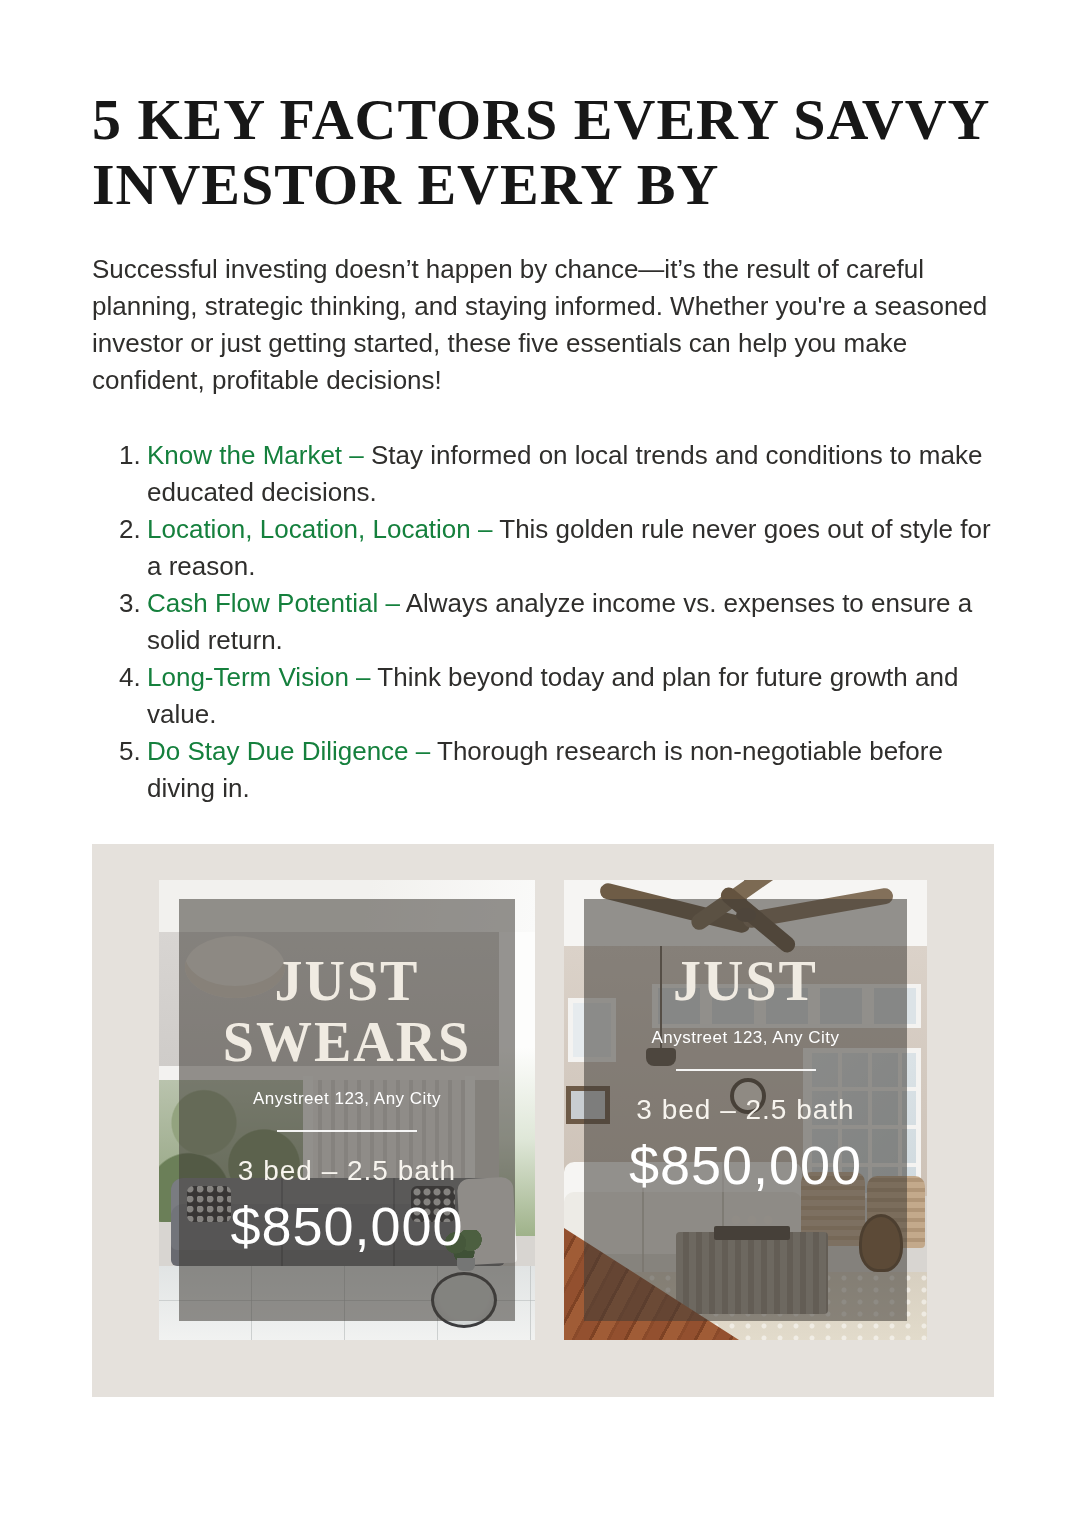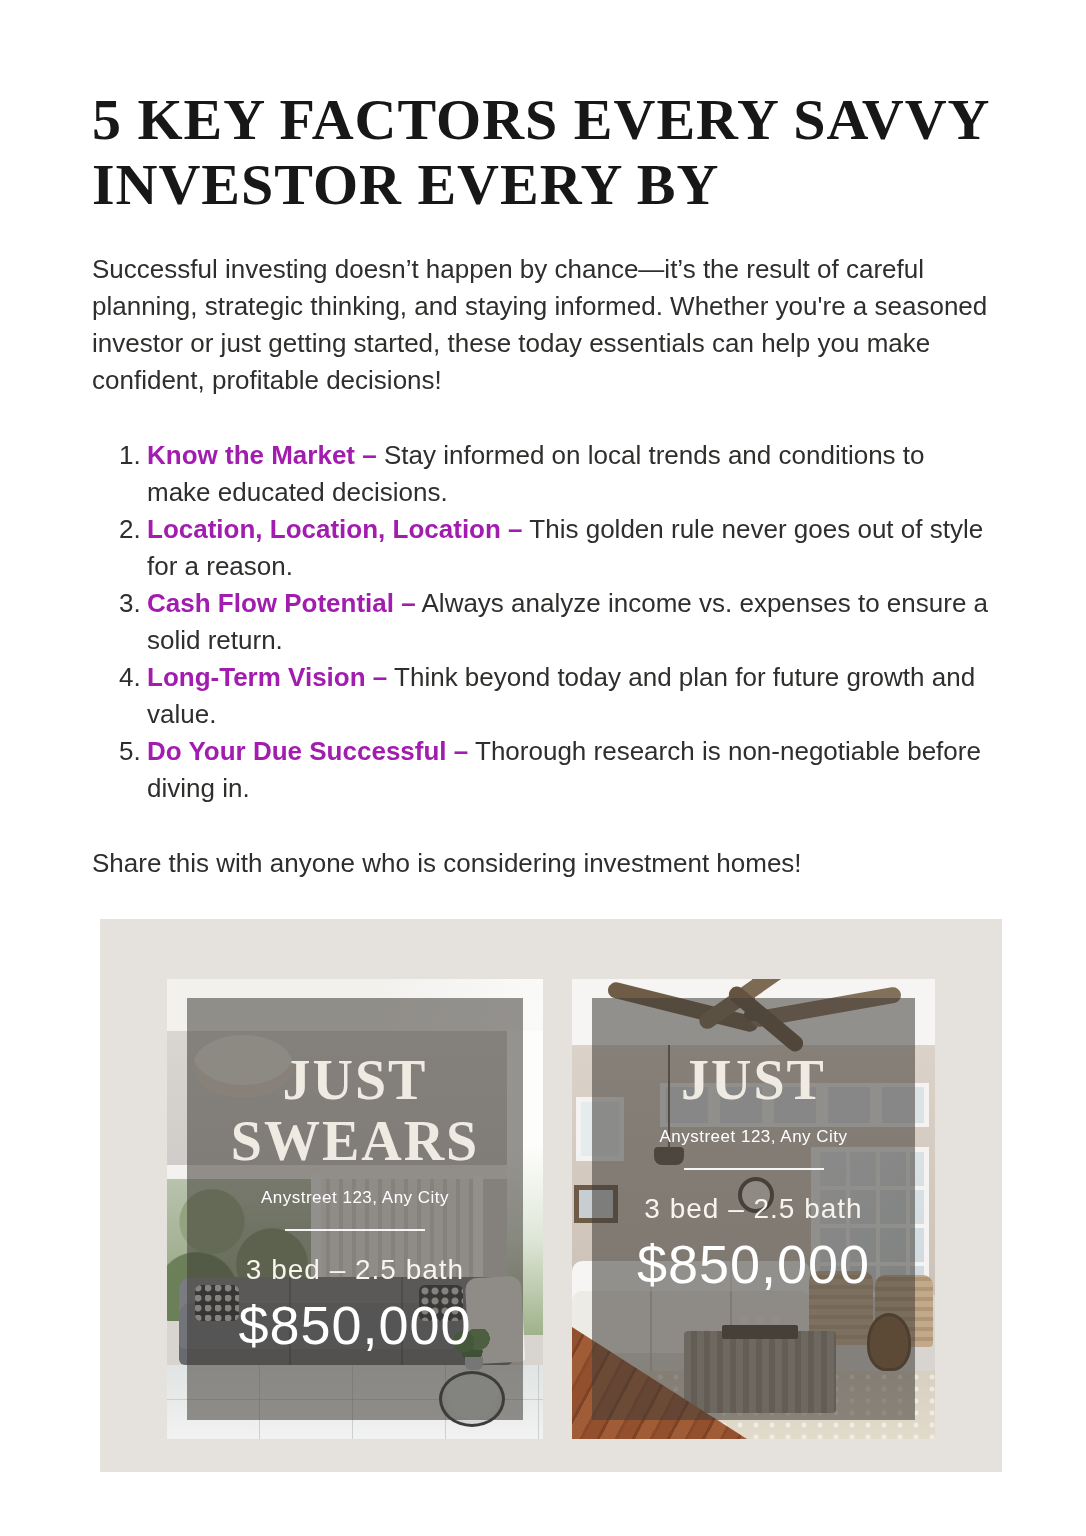--- a/index.html
+++ b/index.html
@@ -17,26 +17,26 @@
   h1.page-title{
     margin:0;font-family:"Liberation Serif",serif;font-weight:700;
     font-size:58px;line-height:1.12;letter-spacing:1px;color:var(--heading);
   }
   h1.page-title span{display:block;}
   .intro{margin:33px 0 0;font-size:26px;line-height:37px;}
   ol.factors{margin:38px 0 0 27px;padding:0;list-style:none;font-size:26px;line-height:37px;}
   ol.factors li{display:flex;}
   .factor-num{flex:0 0 28px;}
   .factor-text{flex:1;}
-  .factor-text b{font-weight:700;color:#a21caf;}
+  .factor-text b{font-weight:400;color:#15803d;}
   .share{margin:38px 0 0;font-size:26px;line-height:37px;}
   
   .panel{
-    margin:37px 8px 0;width:902px;height:553px;background:var(--panel-bg);
-    display:flex;justify-content:center;align-items:flex-start;gap:29px;padding-top:60px;
+    margin:37px 0 0;width:902px;height:553px;background:var(--panel-bg);
+    display:flex;justify-content:center;align-items:flex-start;gap:29px;padding-top:36px;
   }
   figure.card{margin:0;}
   .photo{position:relative;height:460px;overflow:hidden;background:#d8d5d1;}
   .photo-a{width:376px;}
   .photo-b{width:363px;}
   .photo .art{position:absolute;}
   
   .overlay{
     position:absolute;left:20px;right:20px;top:19px;bottom:19px;background:var(--overlay);
     display:flex;flex-direction:column;align-items:center;text-align:center;padding-top:52px;
@@ -128,46 +128,45 @@
 </head>
 <body>
 
 <main class="flyer">
 
   <h1 class="page-title">
     <span>5 KEY FACTORS EVERY SAVVY</span>
     <span>INVESTOR EVERY BY</span>
   </h1>
 
-  <p class="intro">Successful investing doesn’t happen by chance—it’s the result of careful planning, strategic thinking, and staying informed. Whether you're a seasoned investor or just getting started, these today essentials can help you make confident, profitable decisions!</p>
+  <p class="intro">Successful investing doesn’t happen by chance—it’s the result of careful planning, strategic thinking, and staying informed. Whether you're a seasoned investor or just getting started, these five essentials can help you make confident, profitable decisions!</p>
 
   <ol class="factors">
     <li>
       <span class="factor-num">1.</span>
       <span class="factor-text"><b>Know the Market –</b> <span>Stay informed on local trends and conditions to make educated decisions.</span></span>
     </li>
     <li>
       <span class="factor-num">2.</span>
       <span class="factor-text"><b>Location, Location, Location –</b> <span>This golden rule never goes out of style for a reason.</span></span>
     </li>
     <li>
       <span class="factor-num">3.</span>
       <span class="factor-text"><b>Cash Flow Potential –</b> <span>Always analyze income vs. expenses to ensure a solid return.</span></span>
     </li>
     <li>
       <span class="factor-num">4.</span>
       <span class="factor-text"><b>Long-Term Vision –</b> <span>Think beyond today and plan for future growth and value.</span></span>
     </li>
     <li>
       <span class="factor-num">5.</span>
-      <span class="factor-text"><b>Do Your Due Successful –</b> <span>Thorough research is non-negotiable before diving in.</span></span>
+      <span class="factor-text"><b>Do Stay Due Diligence –</b> <span>Thorough research is non-negotiable before diving in.</span></span>
     </li>
   </ol>
 
-  <p class="share">Share this with anyone who is considering investment homes!</p>
 
   <section class="panel">
 
     <figure class="card">
       <div class="photo photo-a">
         <div class="art a-ceiling"></div>
         <div class="art a-wall"></div>
         <div class="art a-lamp"></div>
         <div class="art a-bulkhead"></div>
         <div class="art a-foliage"></div>

